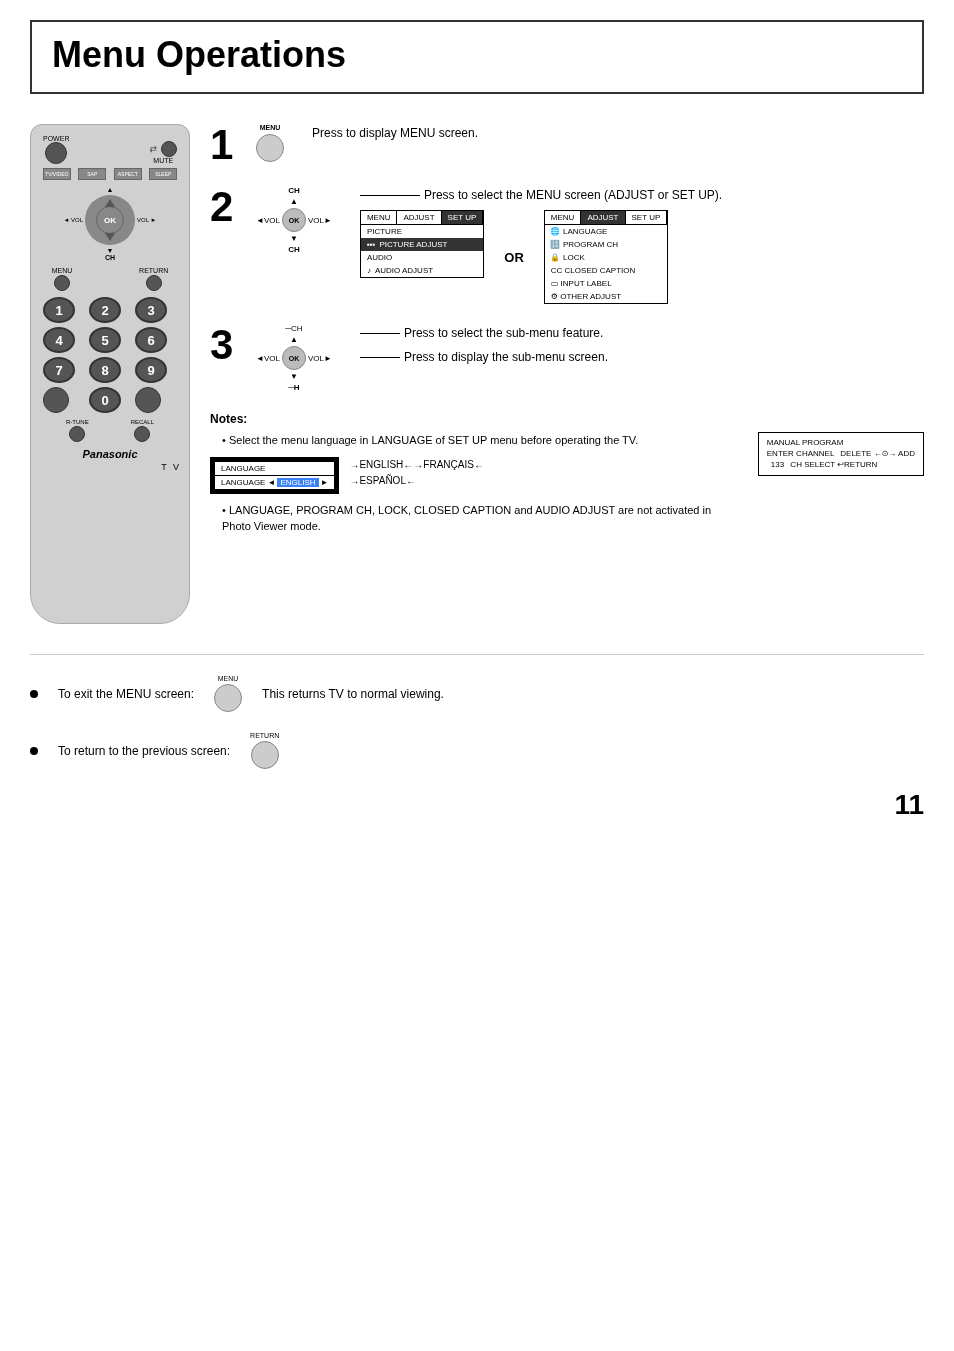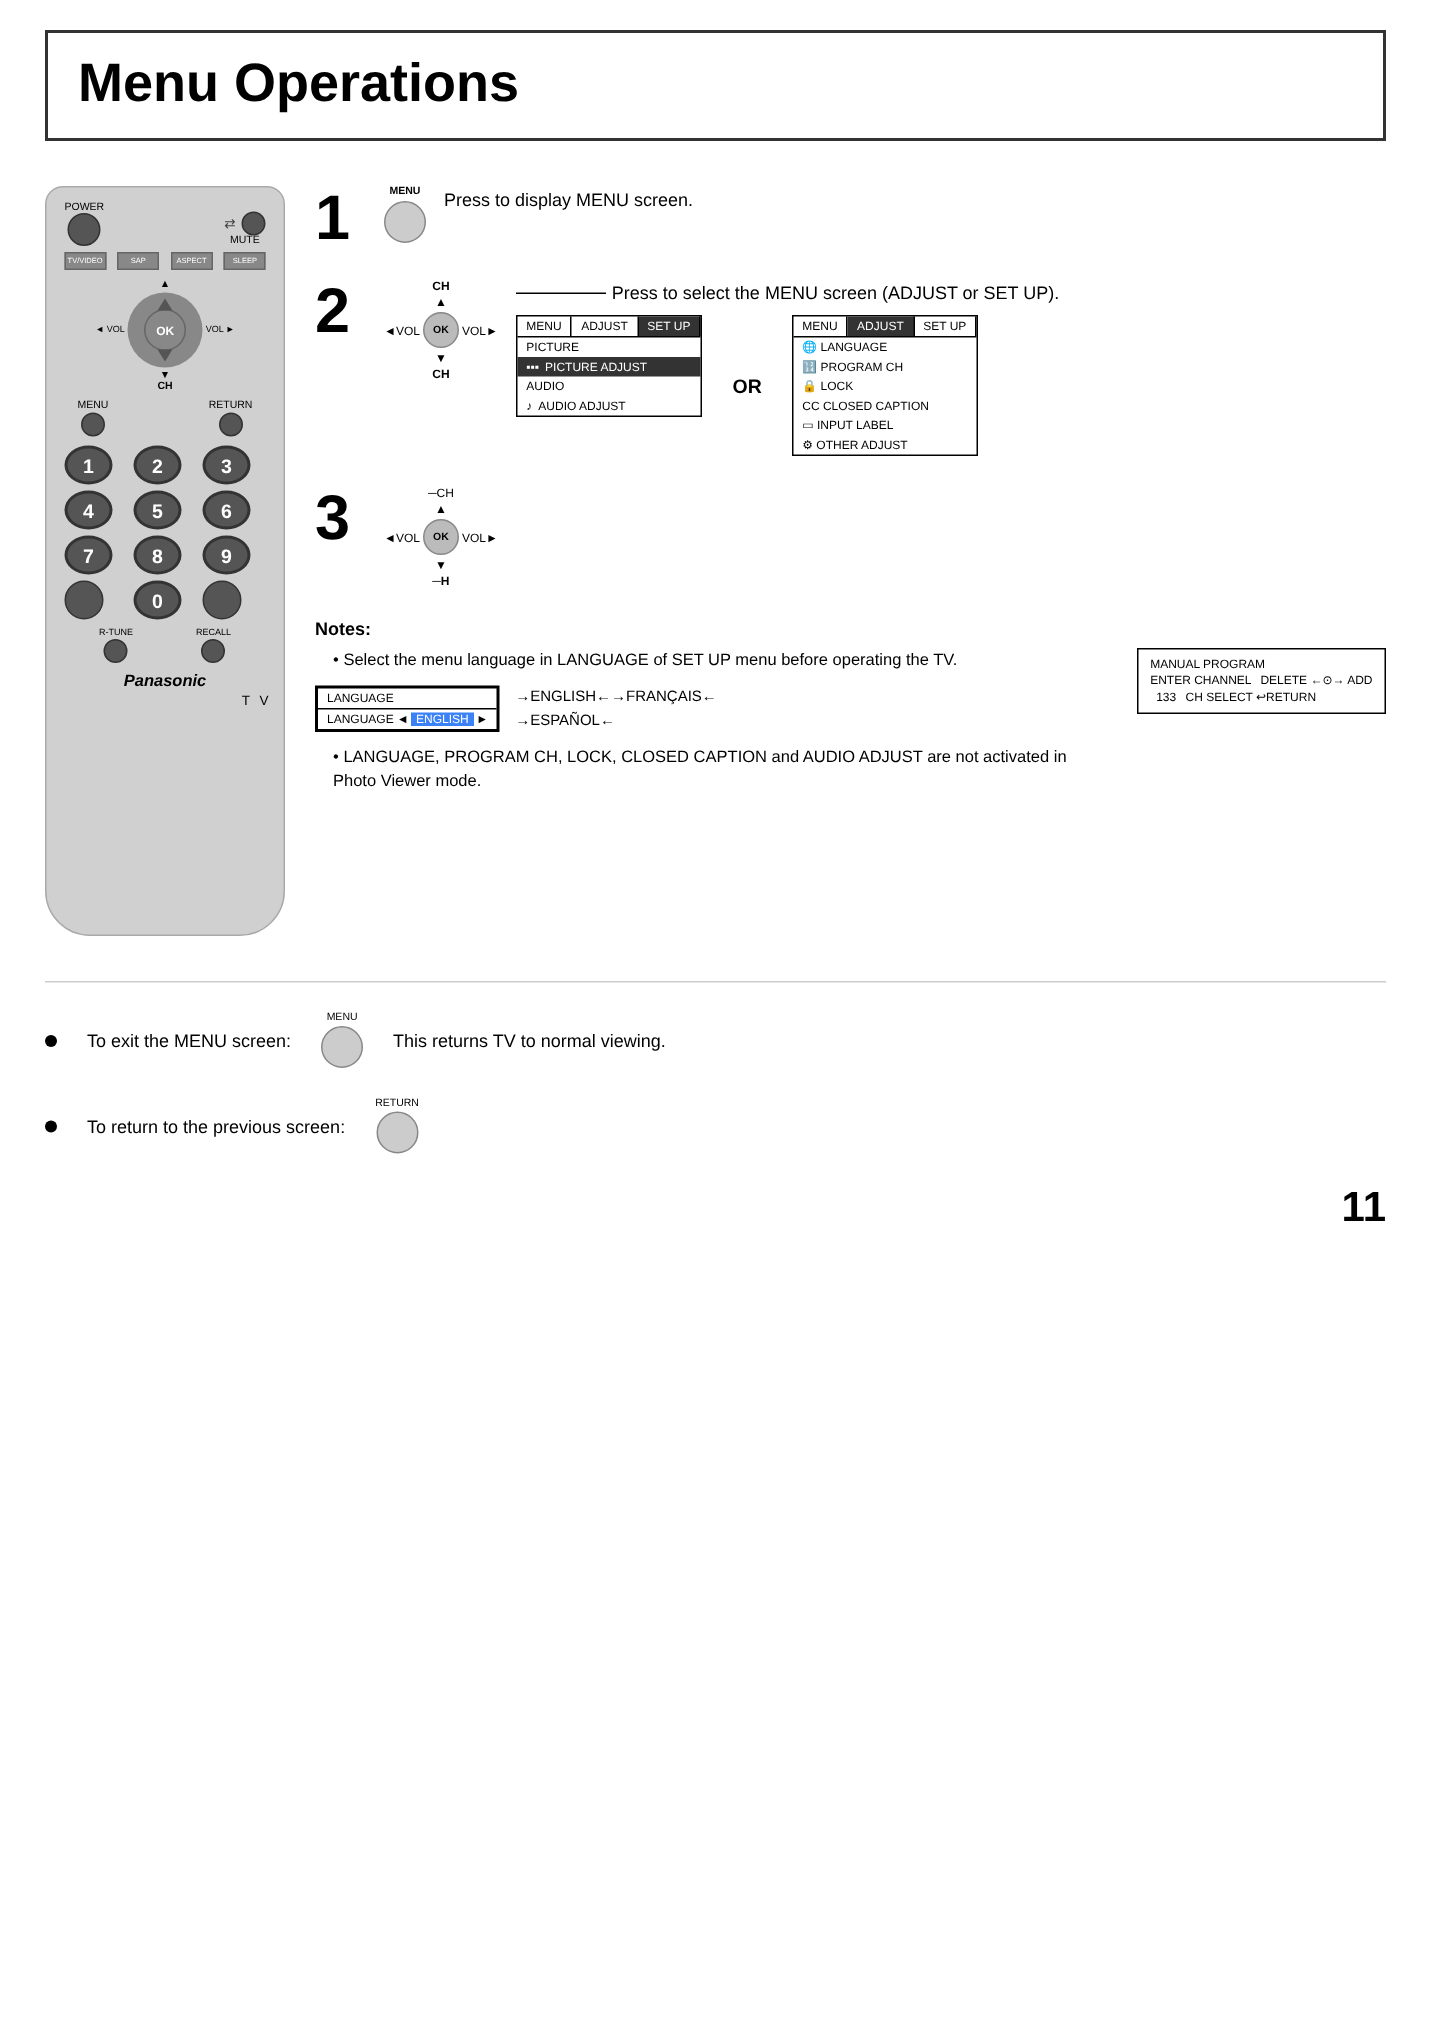--- a/index.html
+++ b/index.html
@@ -193,21 +193,21 @@
     .step-number {
       font-size: 42px;
       font-weight: bold;
       line-height: 1;
       min-width: 30px;
     }
 
     .step-content {
       flex: 1;
       display: flex;
-      gap: 12px;
+      gap: 28px;
       align-items: flex-start;
     }
 
     .mini-remote {
       display: flex;
       flex-direction: column;
       align-items: center;
       gap: 3px;
     }
 
@@ -293,21 +293,21 @@
 
     
     .language-diagram {
       display: flex;
       gap: 10px;
       align-items: flex-start;
       margin: 8px 0;
     }
 
     .lang-box {
-      border: 2px solid #000000;
+      border: 5px solid #000000;
       font-size: 8px;
     }
 
     .lang-box-title {
       padding: 2px 6px;
       font-size: 8px;
     }
 
     .lang-box-item {
       padding: 2px 6px;
@@ -601,20 +601,30 @@
           <div style="font-size:8px;font-weight:normal;text-align:left;">─CH</div>
           <div style="font-size:8px;">▲</div>
           <div style="display:flex;align-items:center;gap:2px;">
             <span style="font-size:8px;">◄VOL</span>
             <div style="width:24px;height:24px;border-radius:50%;background:#bbb;border:1px solid #888;display:flex;align-items:center;justify-content:center;font-size:7px;font-weight:bold;">OK</div>
             <span style="font-size:8px;">VOL►</span>
           </div>
           <div style="font-size:8px;">▼</div>
           <div style="font-size:8px;font-weight:bold;">─H</div>
         </div>
+        <div style="flex:1;">
+          <div style="display:flex;align-items:center;gap:4px;margin-bottom:6px;">
+            <div style="width:40px;height:1px;border-top:1px solid #000;"></div>
+            <div class="step-text">Press to select the sub-menu feature.</div>
+          </div>
+          <div style="display:flex;align-items:center;gap:4px;">
+            <div style="width:40px;height:1px;border-top:1px solid #000;"></div>
+            <div class="step-text">Press to display the sub-menu screen.</div>
+          </div>
+        </div>
       </div>
     </div>
 
     <div class="notes-section">
       <div class="notes-title">Notes:</div>
       <div class="notes-main-area">
         <div class="notes-text-area">
           <div class="note-item">
             <span>• </span><span>Select the menu language in LANGUAGE of SET UP menu before operating the TV.</span>
           </div>

